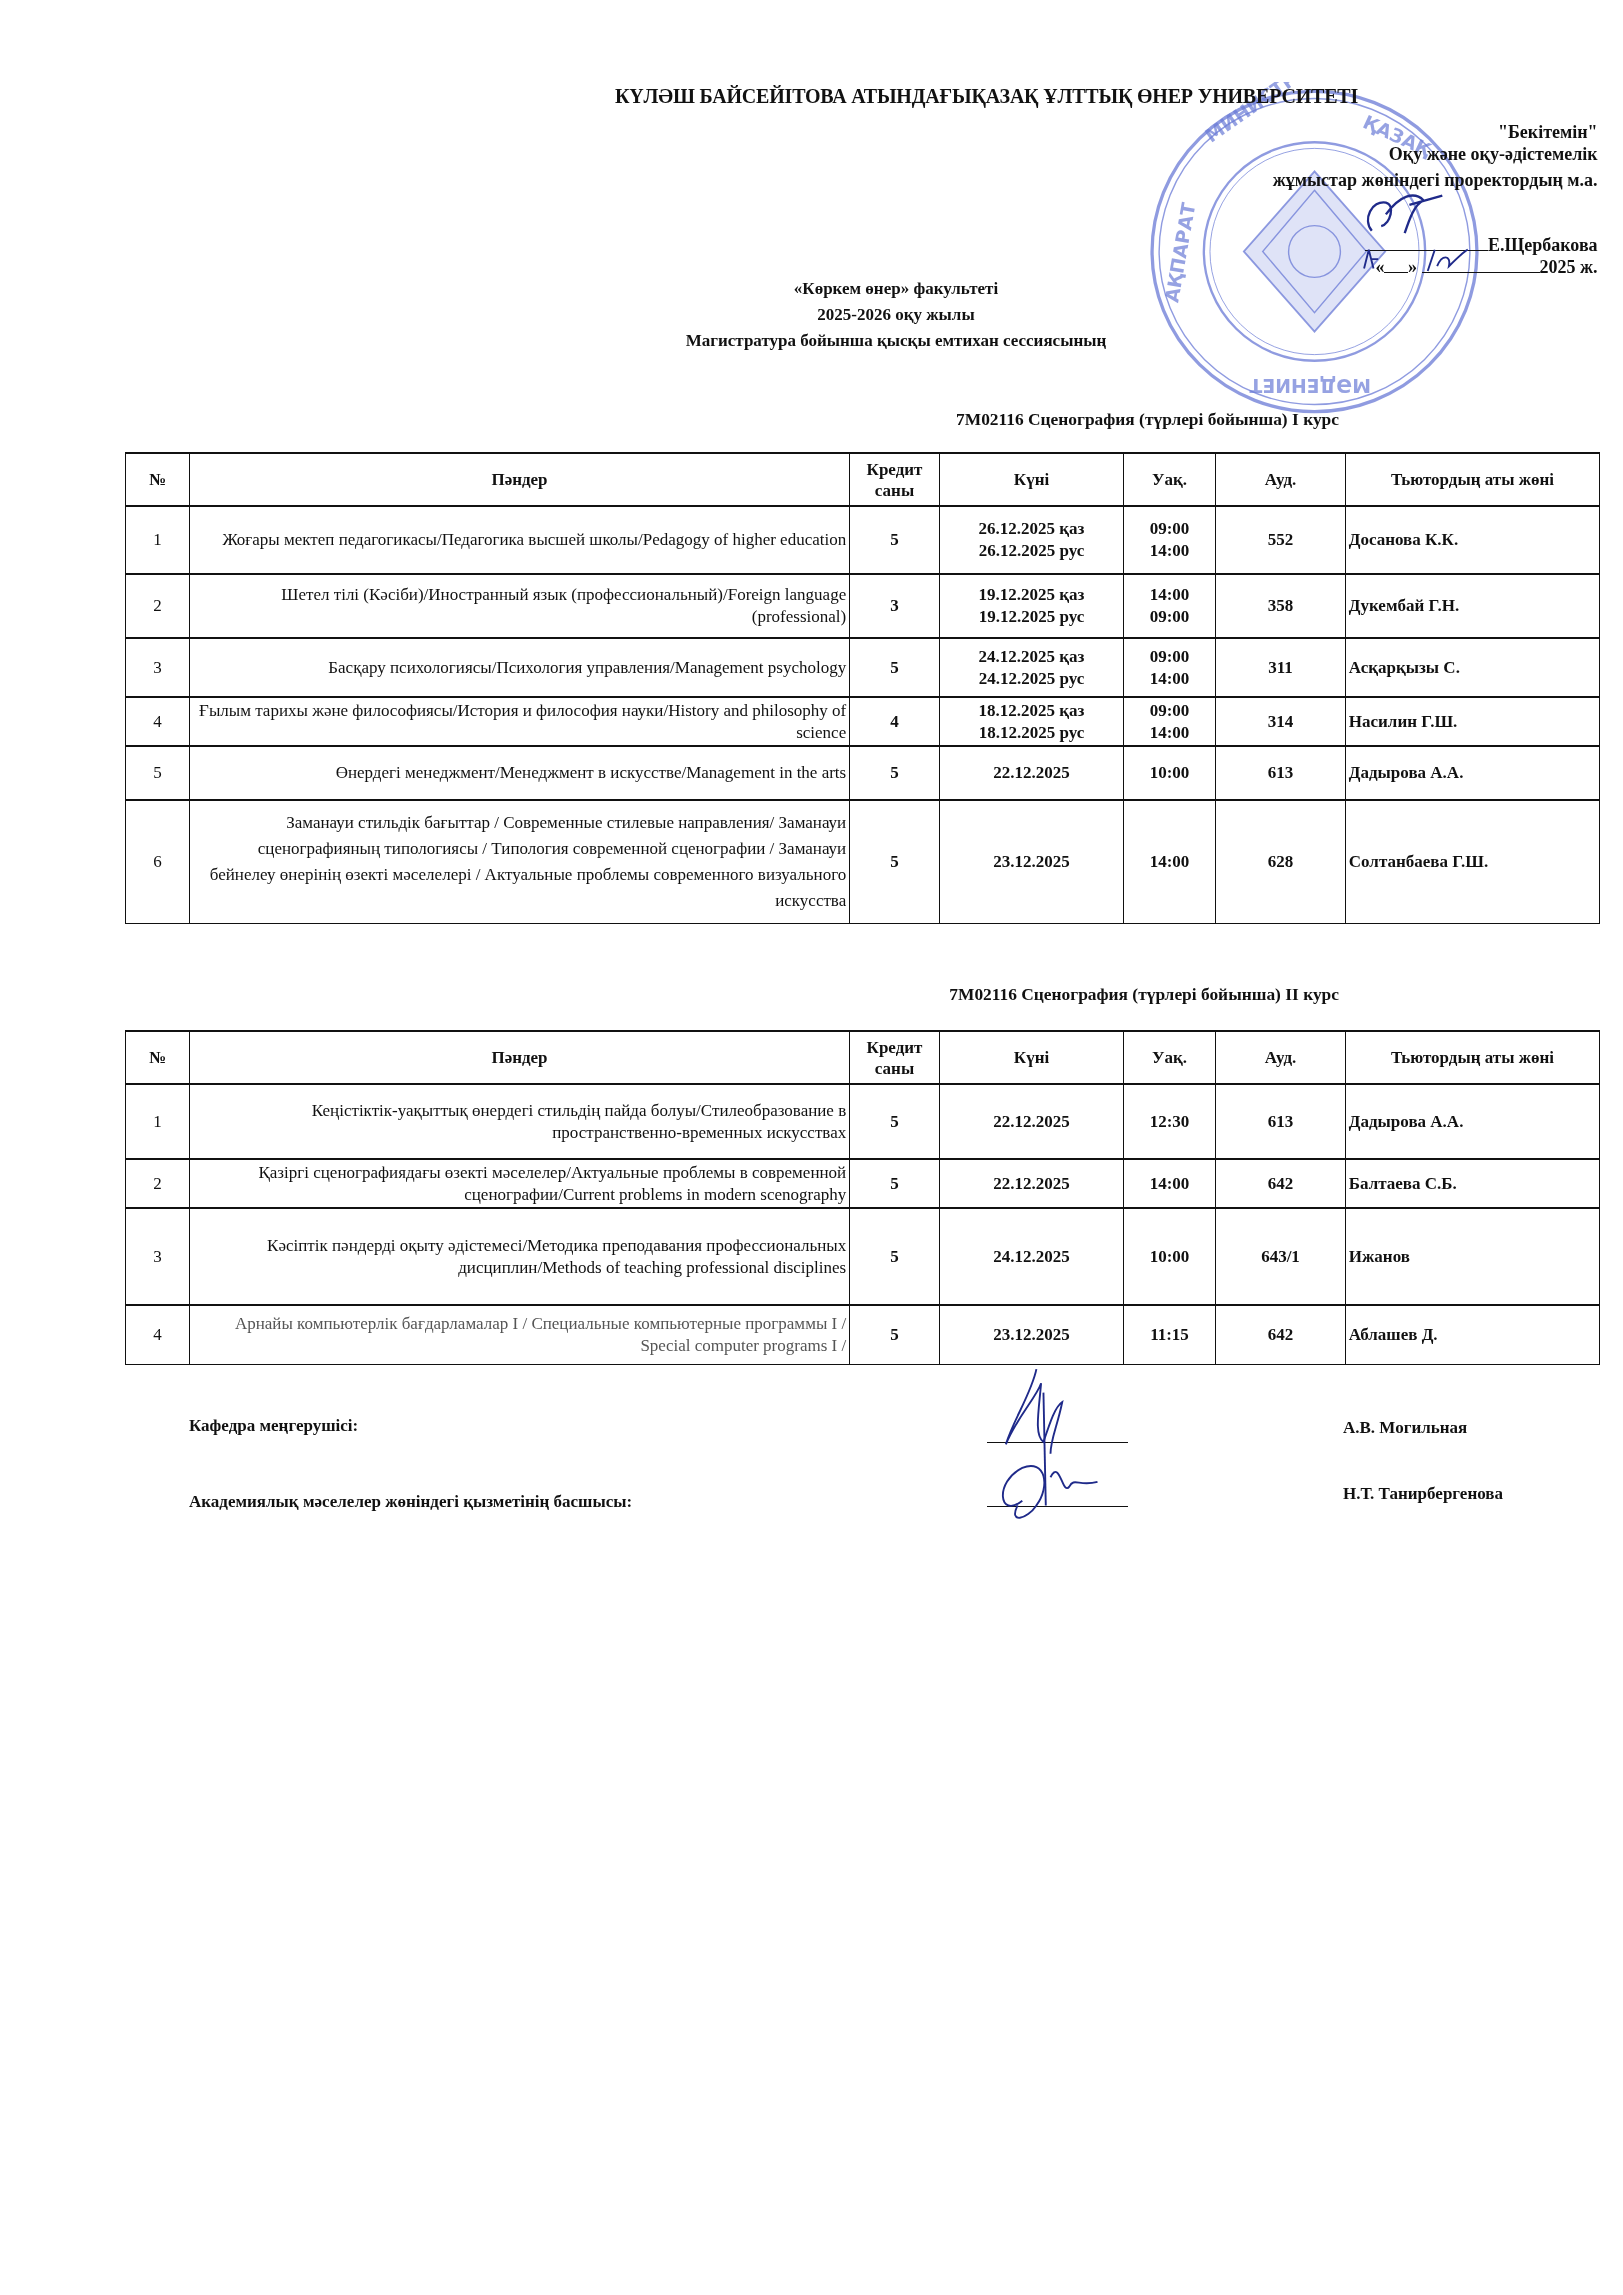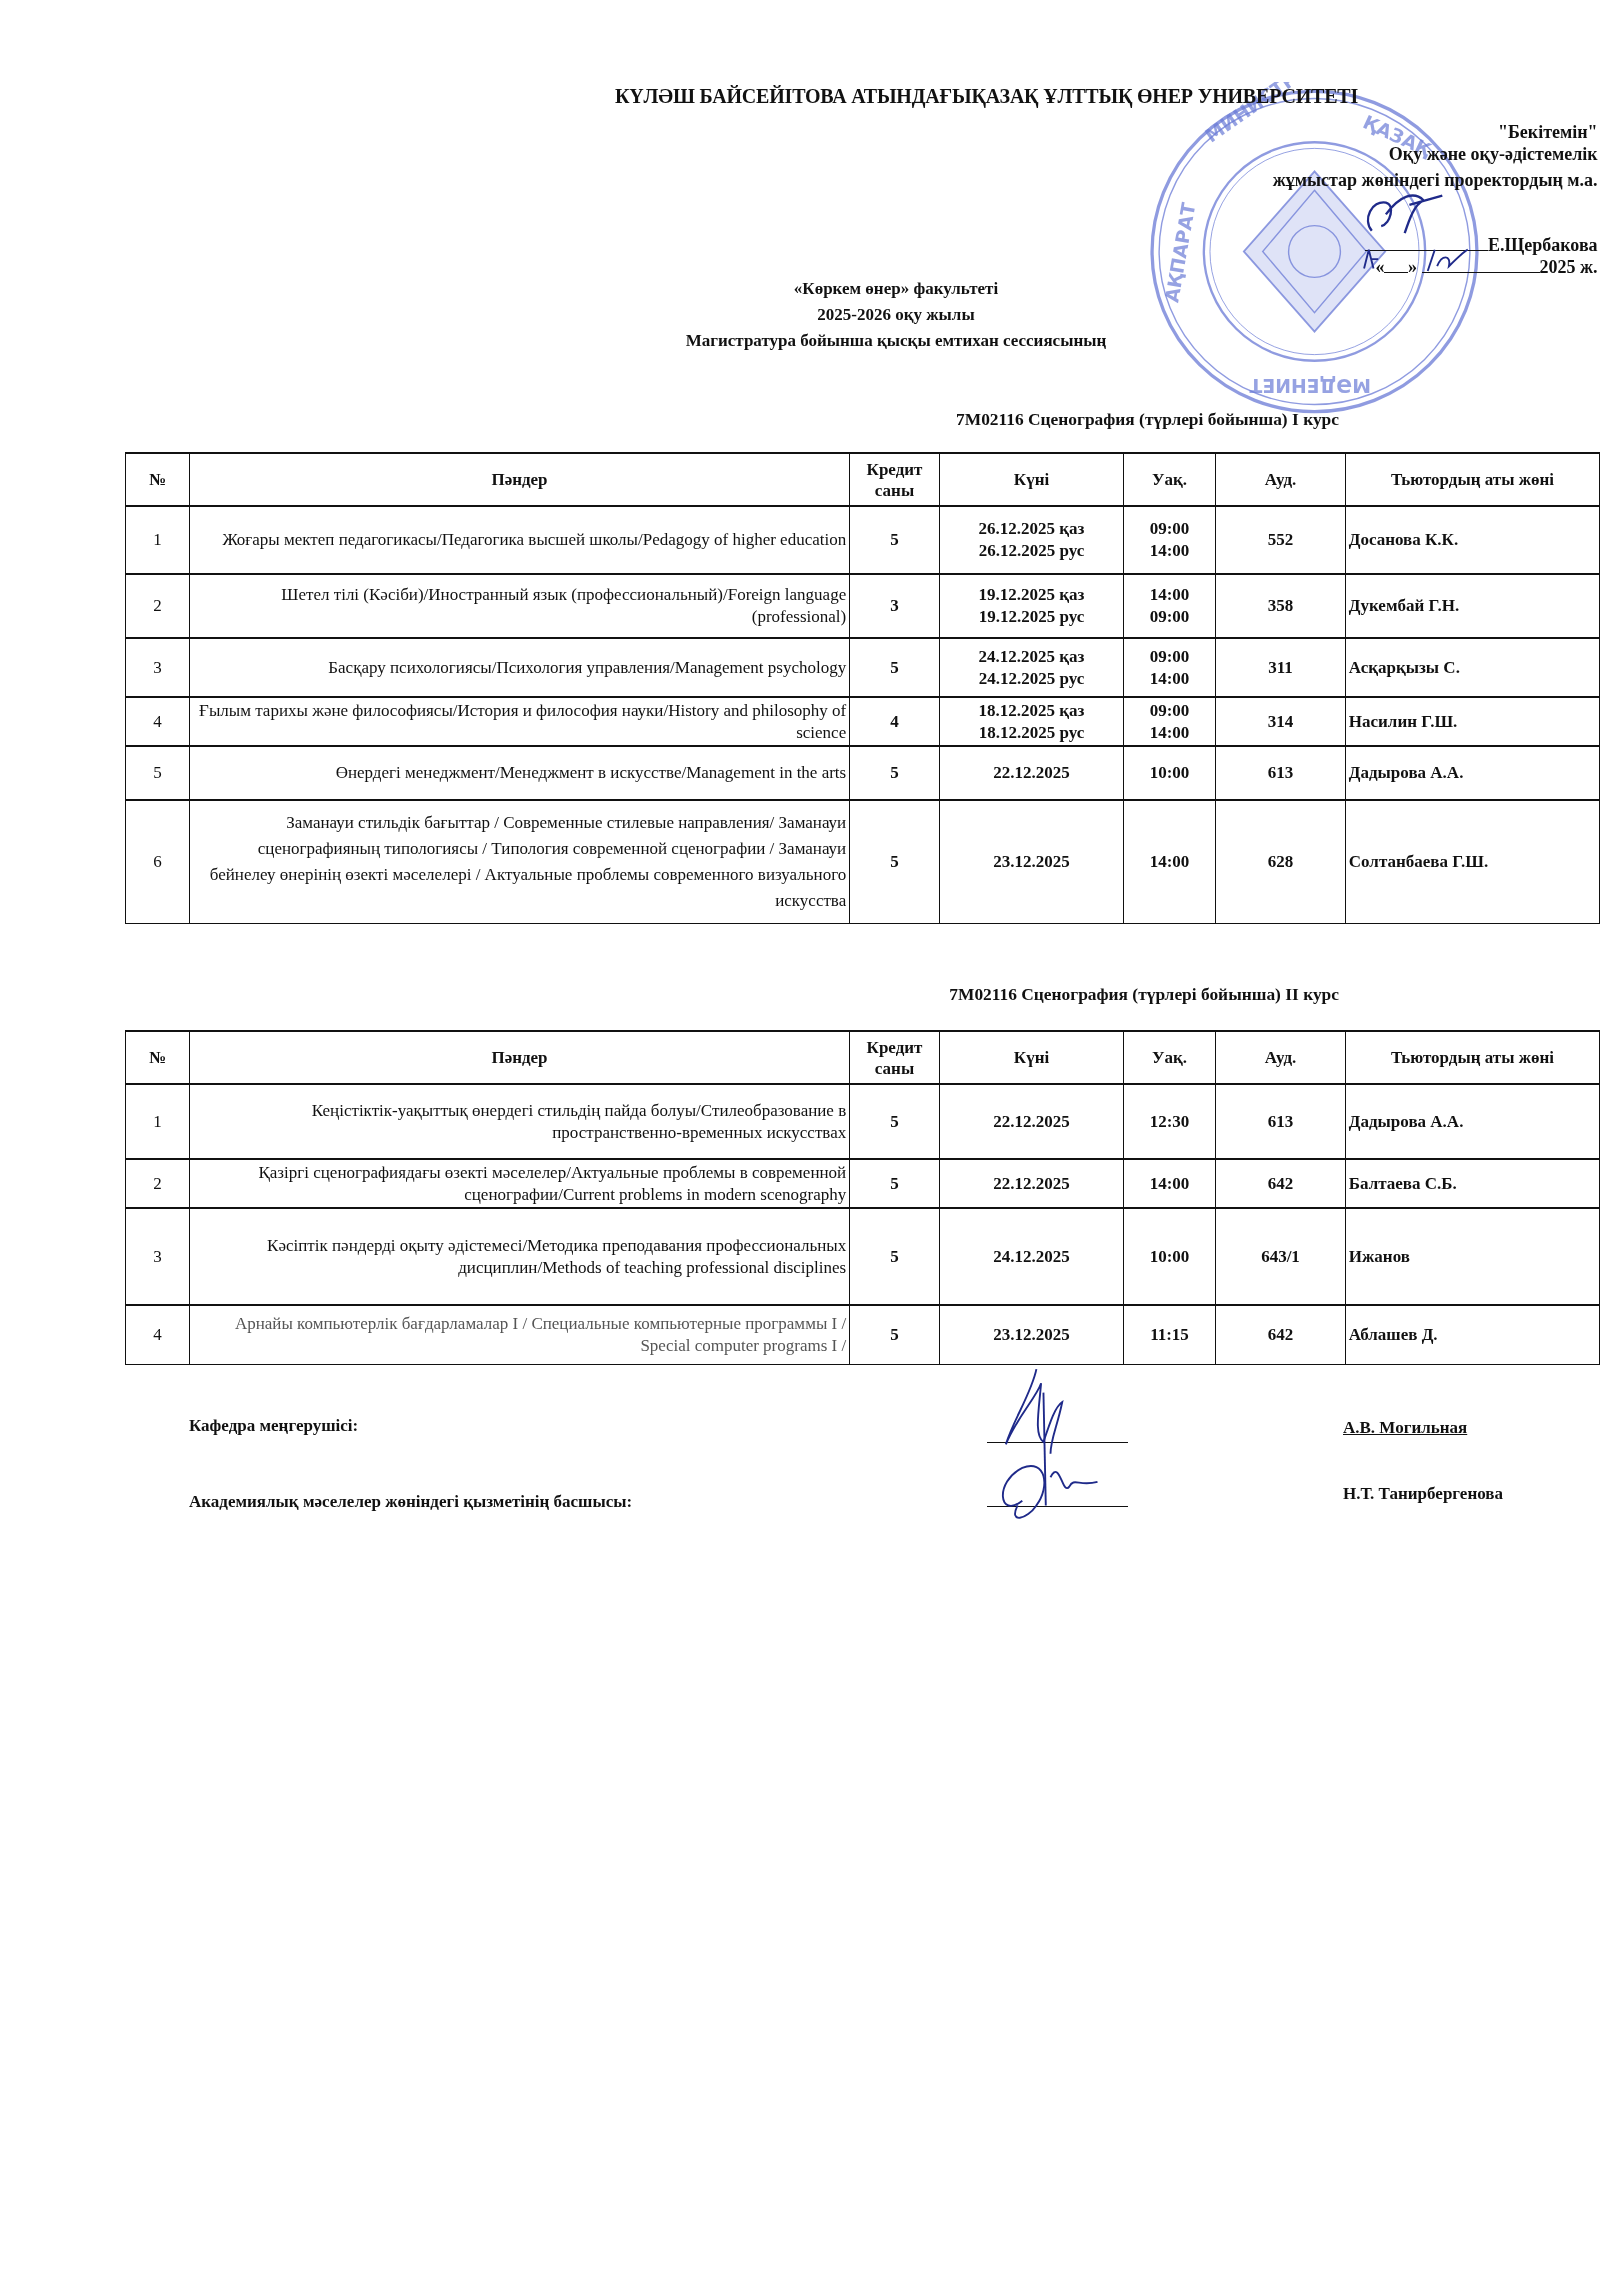--- a/index.html
+++ b/index.html
@@ -241,21 +241,21 @@
       <td class="cen">23.12.2025</td>
       <td class="cen">11:15</td>
       <td class="cen">642</td>
       <td class="tutor">Аблашев Д.</td>
     </tr>
   </tbody>
 </table>
 
 <div class="abs footer-label" style="left:189px; top:1416px;">Кафедра меңгерушісі:</div>
 <div class="sig-rule" style="left:987px; top:1442px;"></div>
-<div class="abs footer-name" style="top:1418px;text-decoration:underline;">А.В. Могильная</div>
+<div class="abs footer-name" style="top:1418px;">А.В. Могильная</div>
 
 <div class="abs footer-label" style="left:189px; top:1492px; font-size:17px;">Академиялық мәселелер жөніндегі қызметінің басшысы:</div>
 <div class="sig-rule" style="left:987px; top:1506px;"></div>
 <div class="abs footer-name" style="top:1484px;">Н.Т. Танирбергенова</div>
 
 <svg class="abs signature" style="left:980px; top:1364px; width:141px; height:163px;" viewBox="0 0 300 345">
   <g fill="none" stroke="#1f2a8a" stroke-width="4">
     <path d="M120 10 C 110 60, 70 120, 55 170 C 80 110, 120 70, 130 40 C 125 100, 115 150, 135 165 C 150 120, 160 90, 175 80 C 165 130, 150 160, 150 190"></path>
     <path d="M135 60 L140 300"></path>
     <path d="M90 290 C 40 330, 30 250, 90 220 C 140 200, 150 260, 120 300 C 100 330, 60 340, 80 300 M150 240 C 170 200, 175 280, 190 260 C 200 240, 210 260, 250 250"></path>

